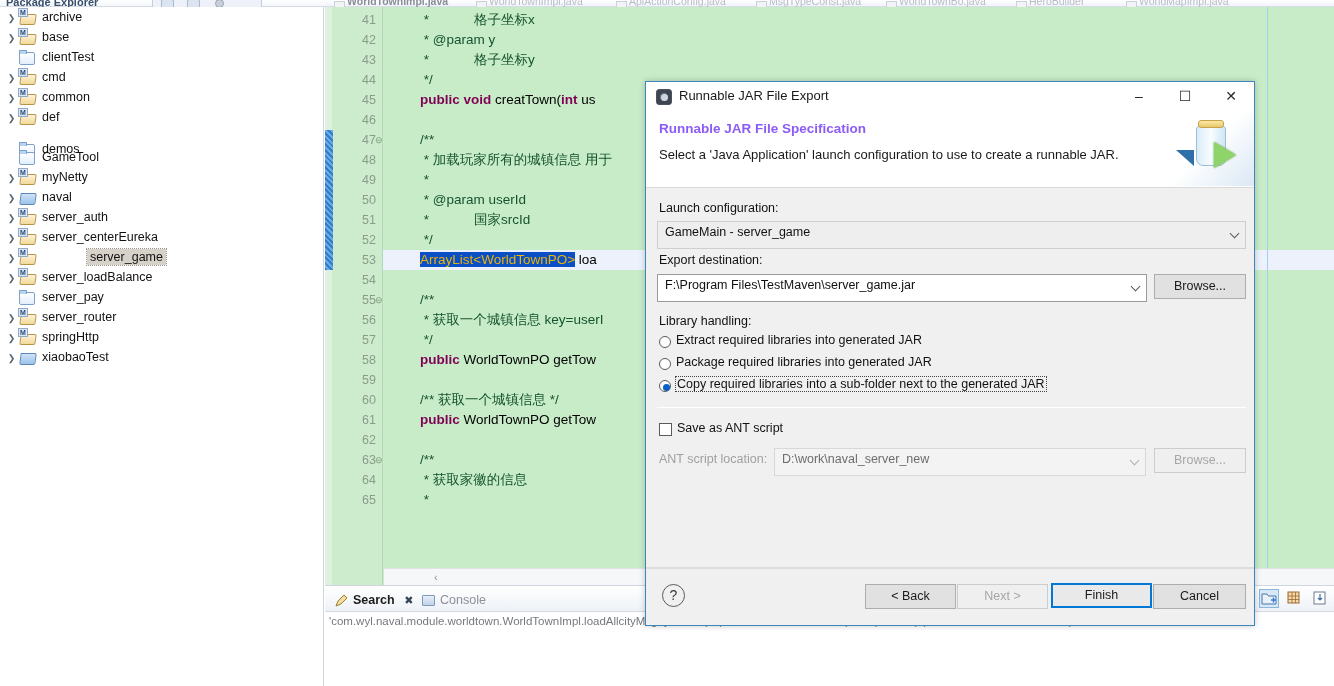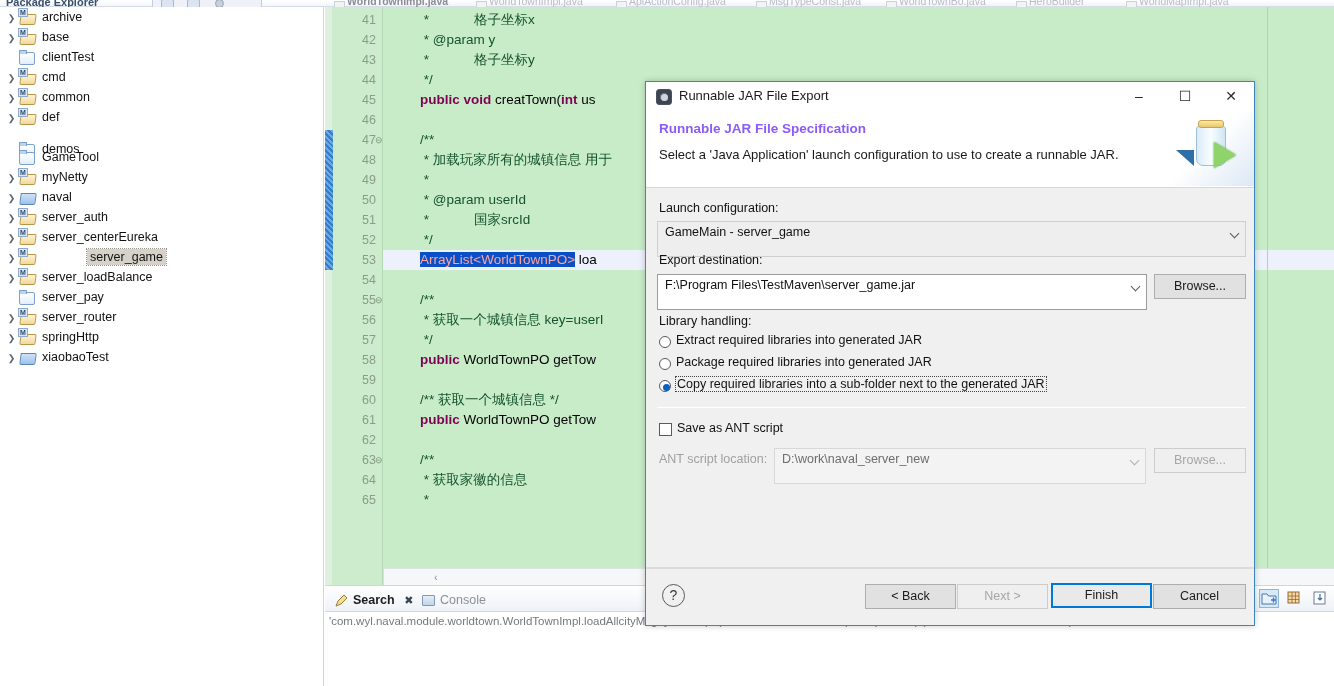--- a/index.html
+++ b/index.html
@@ -141,21 +141,21 @@
     position: absolute; left: 59px; top: 0; right: 0; bottom: 0;
     font-family: "Liberation Sans", sans-serif; font-size: 13.5px;
   }
   .cline {
     position: absolute; left: 0; right: 0; height: 20px; line-height: 20px;
     white-space: pre; padding-left: 6px;
   }
   .cline.cur { background: #edf1fb; }
   .cmt { color: #14532d; }
   .kw  { color: #7f0055; font-weight: bold; }
-  .sel { background: #0a4fc6; color: #fca5a5; }
+  .sel { background: #0a4fc6; color: #eab308; }
   .edge {
     position: absolute; top: 0; bottom: 0; left: 942px; width: 1px;
     background: #9fd0f2;
   }
   .hband {
     position: absolute; left: 0; right: 0; height: 20px;
     background: #eaf0fc;
   }
   .hscroll {
     position: absolute; left: 59px; right: 0; bottom: 0; height: 17px;
@@ -275,21 +275,21 @@
   }
 
   .dlg-body {
     position: absolute; left: 0; top: 107px; right: 0; bottom: 58px;
     background: #f0f0f0;
   }
   .fld-label {
     position: absolute; font-size: 12.5px; color: #111;
   }
   .combo {
-    position: absolute; height: 36px; background: #eeeeee;
+    position: absolute; height: 28px; background: #eeeeee;
     border: 1px solid #cfcfcf;
   }
   .combo.white { background: #ffffff; border: 1px solid #9b9b9b; }
   .combo .val {
     position: absolute; left: 7px; top: 3px; font-size: 12.5px; color: #111;
     white-space: nowrap;
   }
   .combo .val.dim { color: #6d6d6d; }
   .combo .chev {
     position: absolute; right: 7px; top: 8px;

